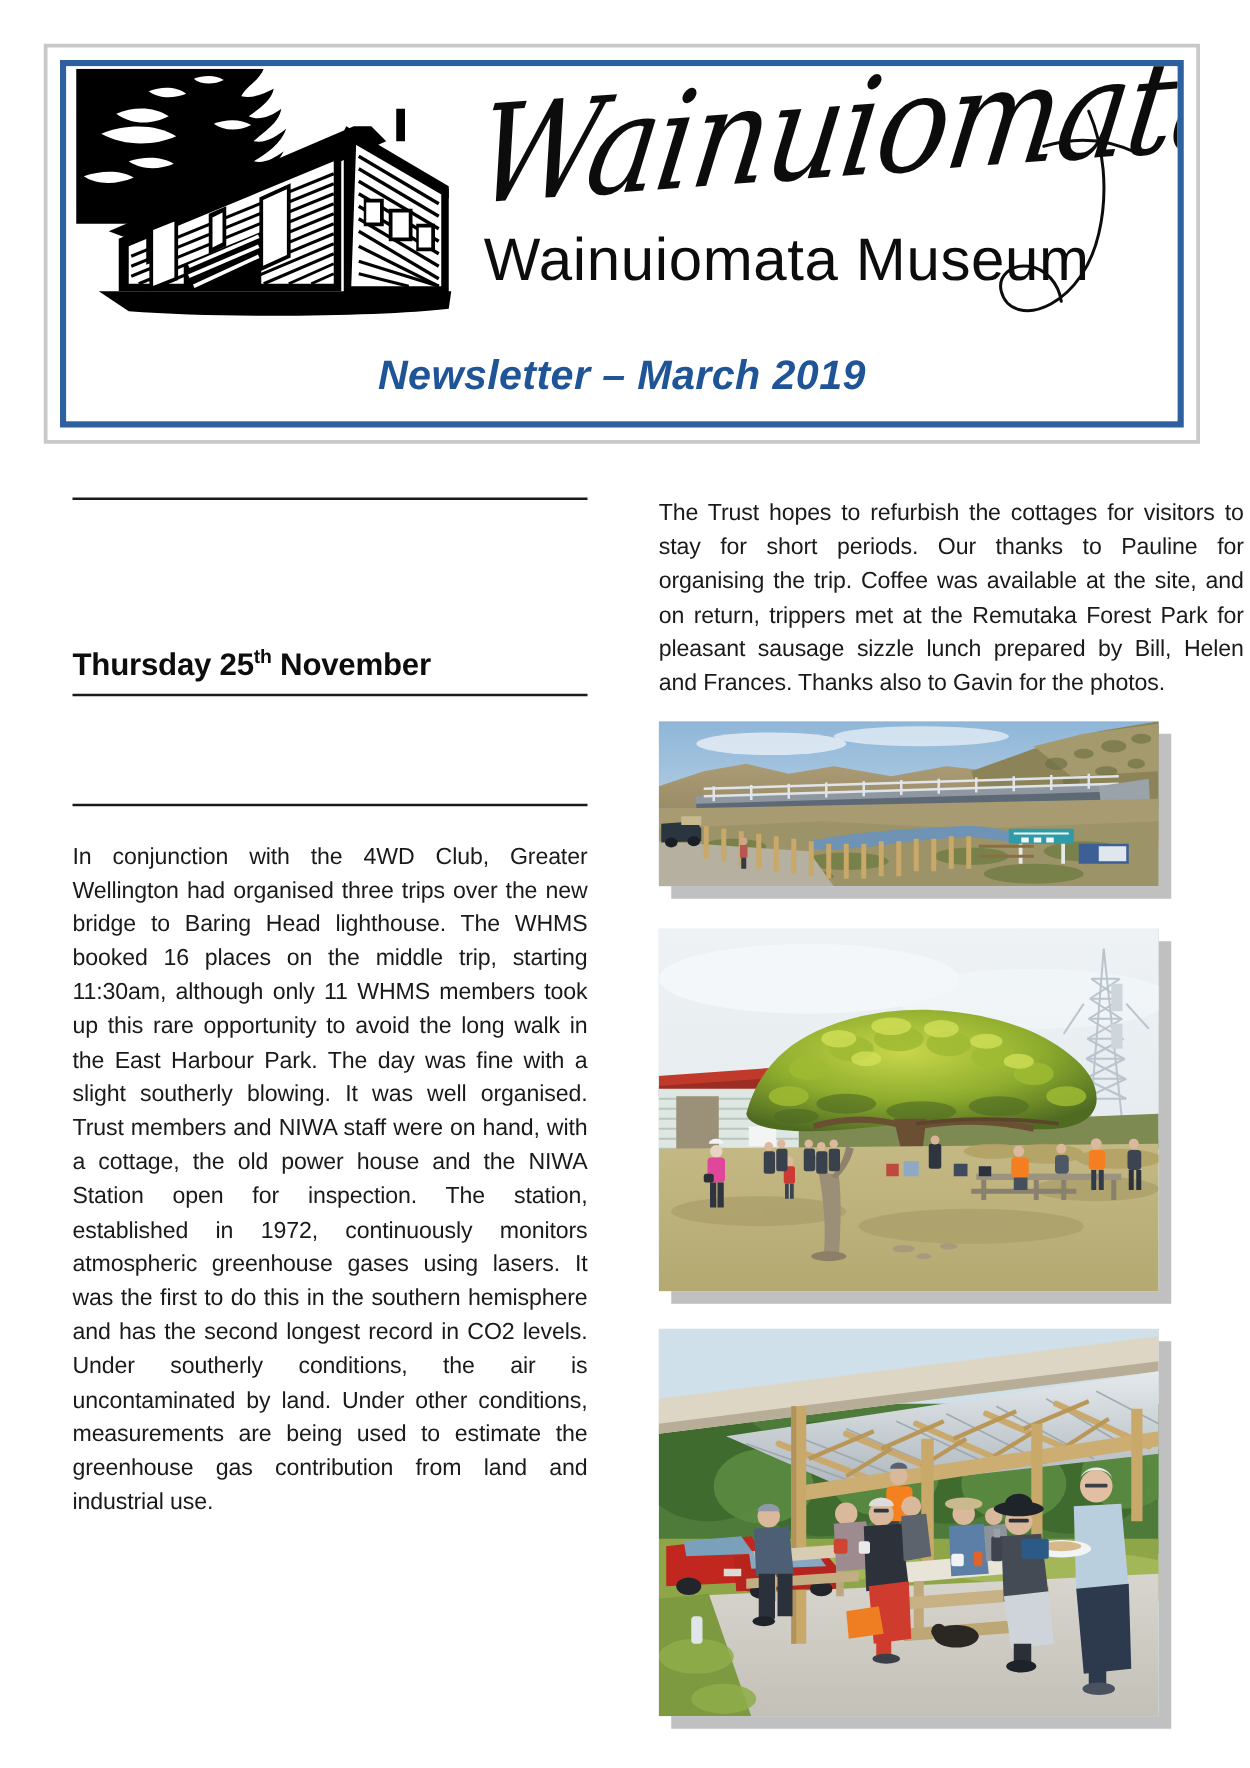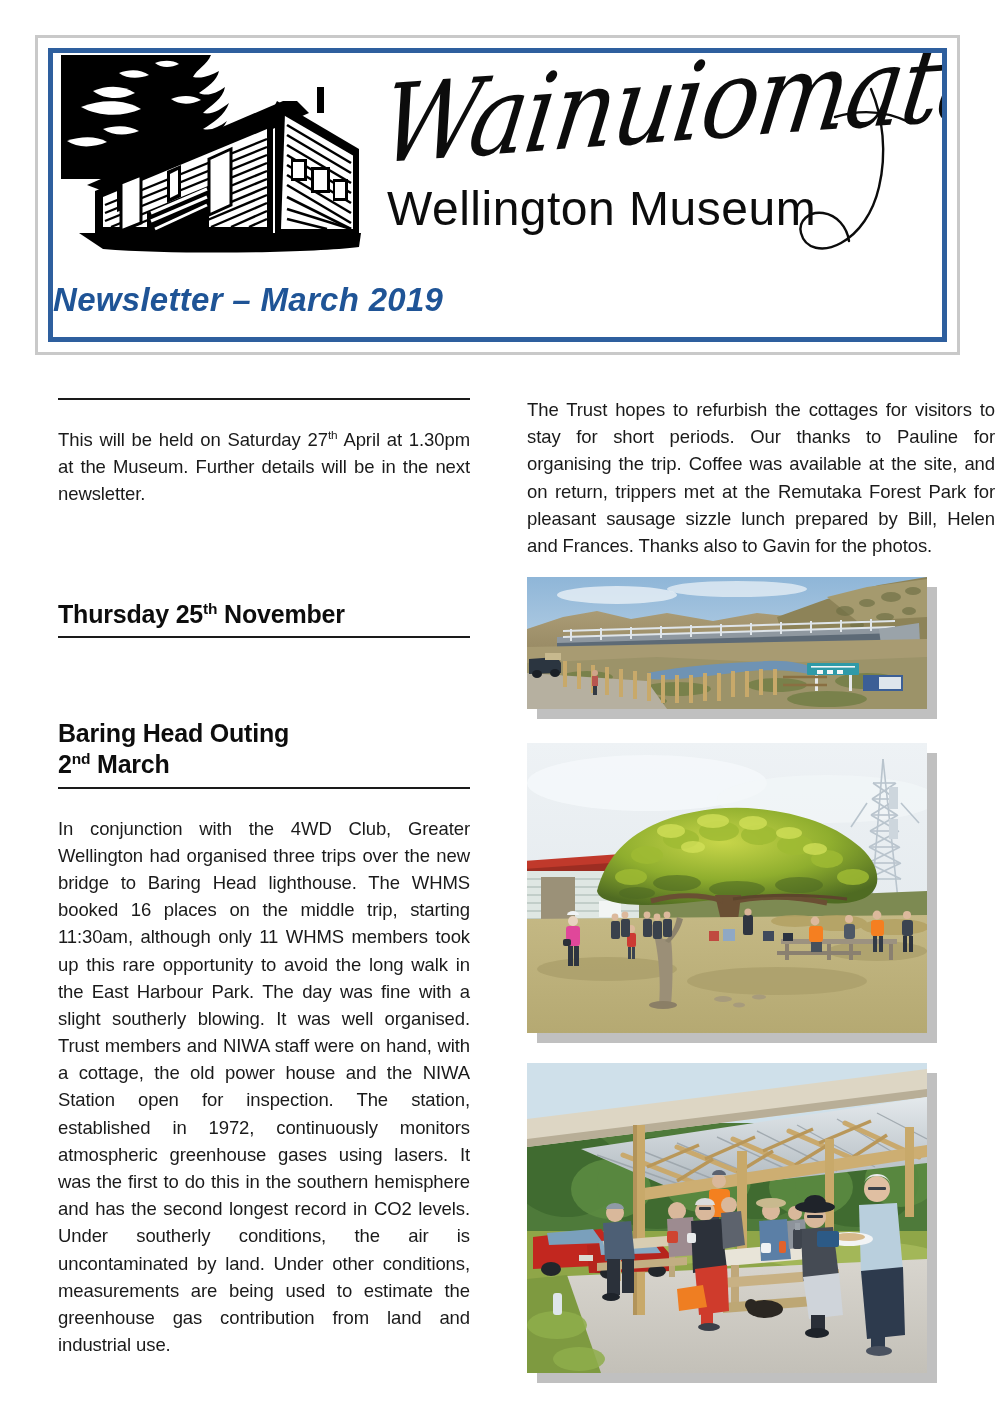--- a/index.html
+++ b/index.html
@@ -112,20 +112,21 @@
     pointer-events: none;
   }
   .script-swash svg { display: block; width: 100%; height: 100%; }
 
   
   .newsletter-line {
     position: absolute;
     left: 0;
     right: 0;
     top: 228px;
+    text-align: center;
     font-family: "Liberation Sans", sans-serif;
     font-style: italic;
     font-weight: bold;
     font-size: 33px;
     letter-spacing: 0.3px;
     color: #1f5496;
   }
 
   
   .col-left {
@@ -300,54 +301,49 @@
       <div class="wordmark">
         <div class="script-name">Wainuiomata</div>
         <div class="script-swash">
           <svg viewBox="0 0 150 180" xmlns="http://www.w3.org/2000/svg">
             <g fill="none" stroke="#0c0c0c" stroke-width="2.4" stroke-linecap="round">
               <path d="M96 6 C108 34 112 70 104 104 C98 130 84 150 66 160 C48 170 30 166 26 150 C23 138 34 128 48 130 C62 132 72 144 74 158"></path>
               <path d="M60 34 C86 26 112 28 136 40"></path>
             </g>
           </svg>
         </div>
-        <div class="script-sub">Wellington Museum</div>
+        <div class="script-sub">Wainuiomata Museum</div>
       </div>
 
       <div class="newsletter-line">Newsletter – March 2019</div>
     </div>
   </div>
 </div>
 
 <div class="col-left">
 
   <div>
     <hr class="heading-rule">
     <div class="gap-after-rule"></div>
-    <p class="body-text"><span>This will be held on Saturday 27</span><sup>th</sup><span> April at 1.30pm at the Museum. Further details will be in the next newsletter.</span></p>
   </div>
 
   <div class="gap-block-lg"></div>
 
   <div>
     <h2 class="section-heading">
       <br>
       <span>Thursday 25</span><sup>th</sup><span> November</span>
     </h2>
     <hr class="heading-rule">
     <div class="gap-after-rule"></div>
   </div>
 
   <div class="gap-block-md"></div>
 
   <div>
-    <h2 class="section-heading">
-      <span>Baring Head Outing</span><br>
-      <span>2</span><sup>nd</sup><span> March</span>
-    </h2>
     <hr class="heading-rule">
     <div class="gap-after-rule"></div>
     <p class="body-text">In conjunction with the 4WD Club, Greater Wellington had organised three trips over the new bridge to Baring Head lighthouse. The WHMS booked 16 places on the middle trip, starting 11:30am, although only 11 WHMS members took up this rare opportunity to avoid the long walk in the East Harbour Park. The day was fine with a slight southerly blowing. It was well organised. Trust members and NIWA staff were on hand, with a cottage, the old power house and the NIWA Station open for inspection. The station, established in 1972, continuously monitors atmospheric greenhouse gases using lasers. It was the first to do this in the southern hemisphere and has the second longest record in CO2 levels. Under southerly conditions, the air is uncontaminated by land. Under other conditions, measurements are being used to estimate the greenhouse gas contribution from land and industrial use.</p>
   </div>
 
 </div>
 
 <div class="col-right">
 
   <p class="body-text">The Trust hopes to refurbish the cottages for visitors to stay for short periods. Our thanks to Pauline for organising the trip. Coffee was available at the site, and on return, trippers met at the Remutaka Forest Park for pleasant sausage sizzle lunch prepared by Bill, Helen and Frances. Thanks also to Gavin for the photos.</p>

